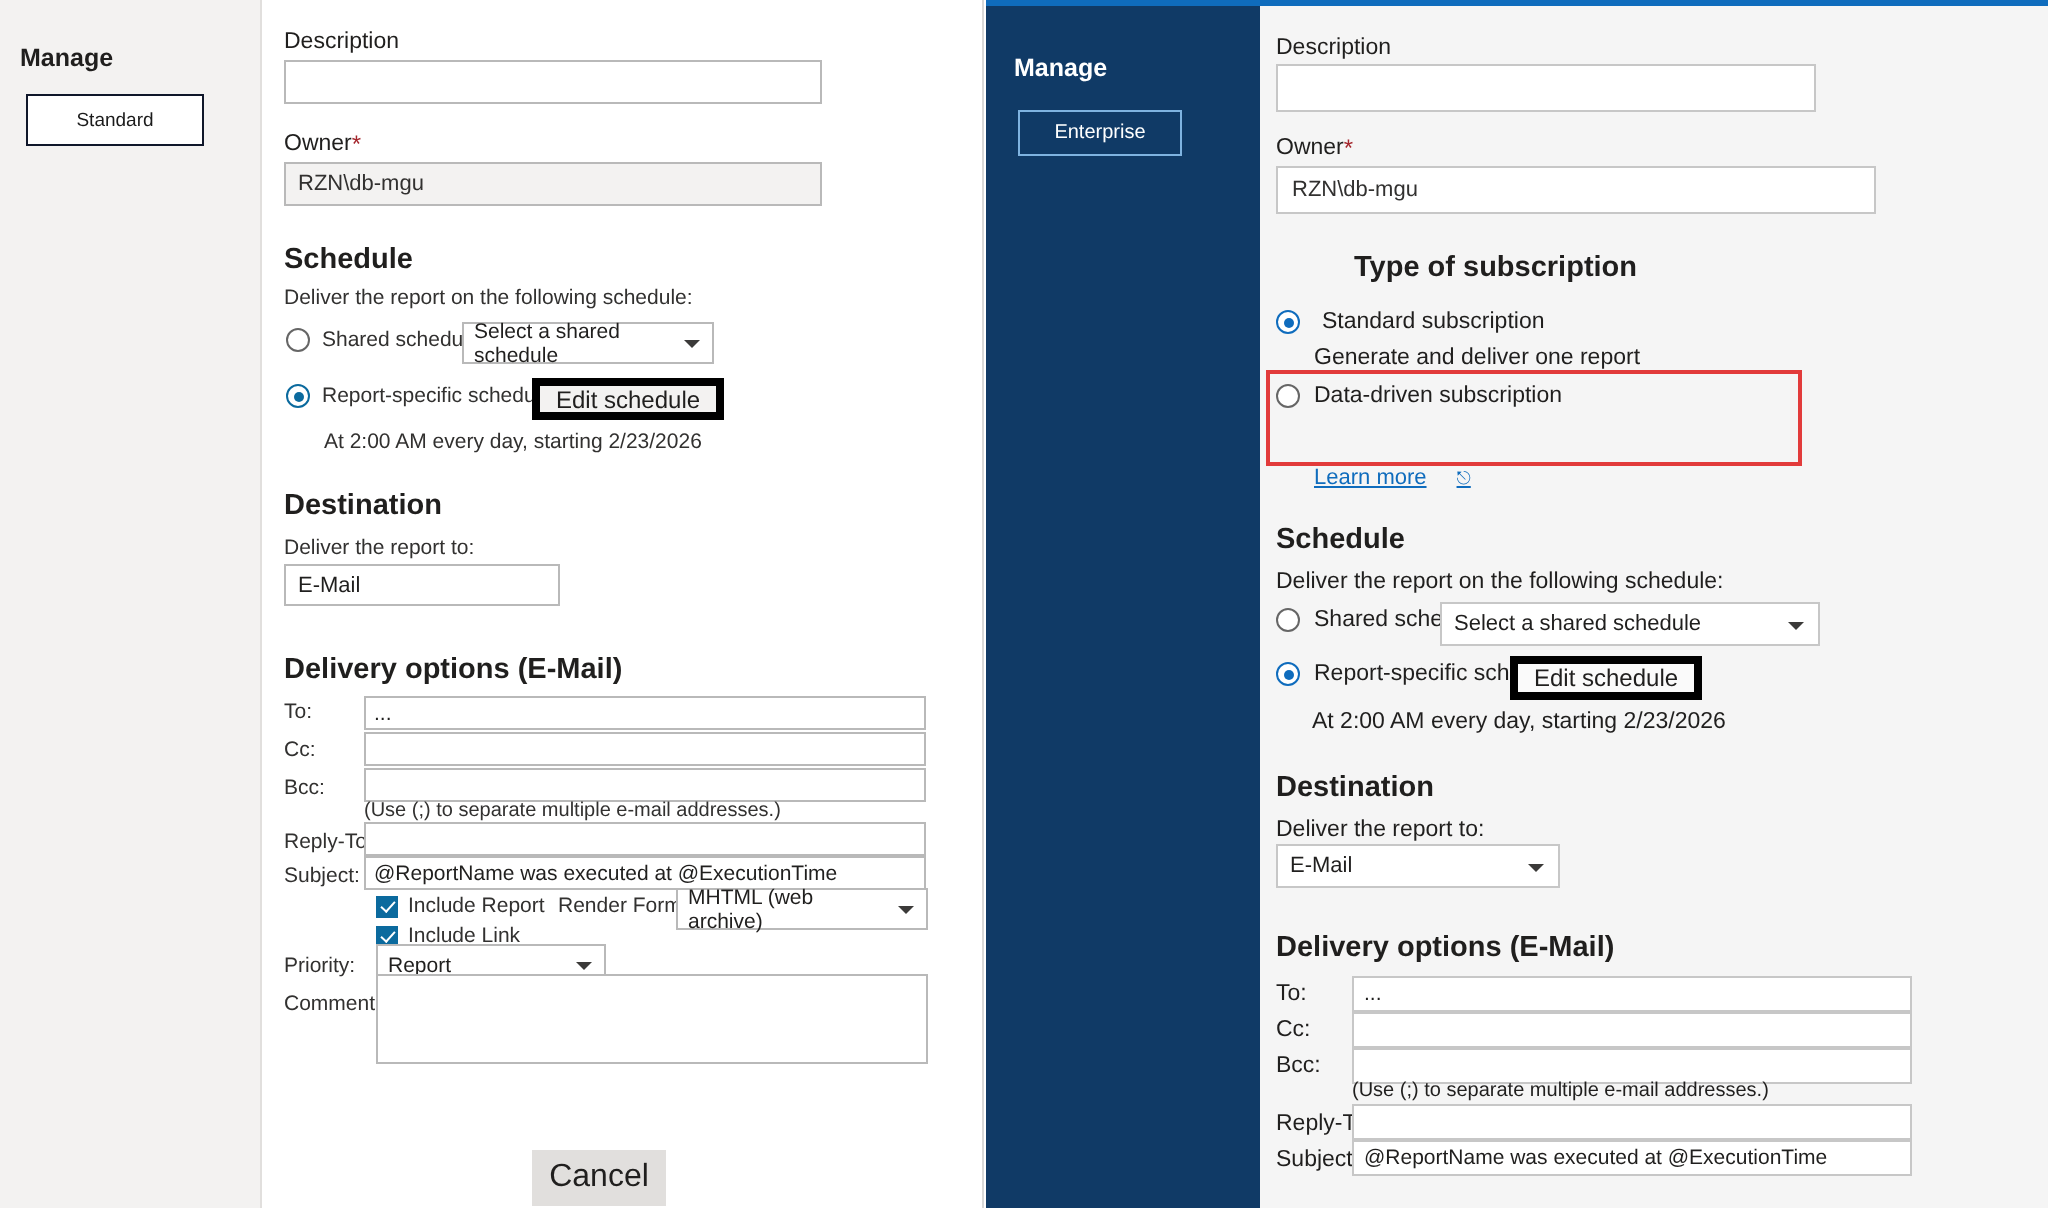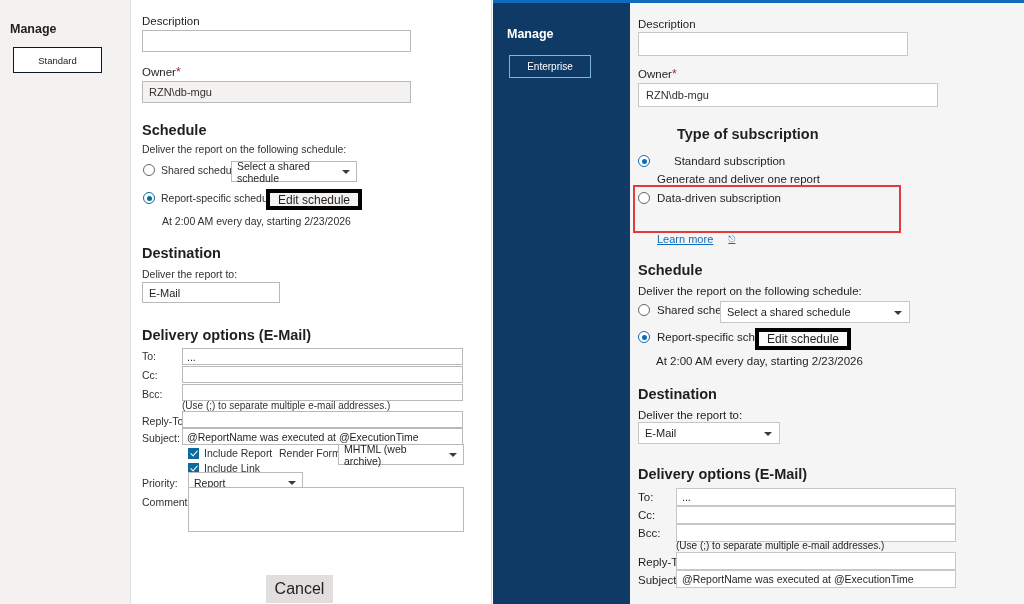--- a/index.html
+++ b/index.html
@@ -282,21 +282,21 @@
       <div class="abs r-txtbox" style="left:8px; top:29px; width:270px;"></div>
 
       <div class="abs row" style="left:8px; top:64px;">
         <span class="r-lbl">Owner</span>
           <span class="req">*</span>
       </div>
       <div class="abs r-txtbox readonly" style="left:8px; top:80px; width:300px;">RZN\db-mgu</div>
 
       <div class="abs h2" style="left:12px; top:123px;margin-left:35px;">Type of subscription</div>
 
-      <div class="abs row" style="left:8px; top:152px; gap:24px;">
+      <div class="abs row" style="left:8px; top:152px; gap:11px;">
         <span class="radio checked dark"></span>
         <span class="r-lbl">Standard subscription</span>
       </div>
       <div class="abs r-lbl" style="left:27px; top:170px;">Generate and deliver one report</div>
 
       <div class="abs row" style="left:8px; top:189px; gap:7px;">
         <span class="radio"></span>
         <span class="r-lbl">Data-driven subscription</span>
       </div>
 

